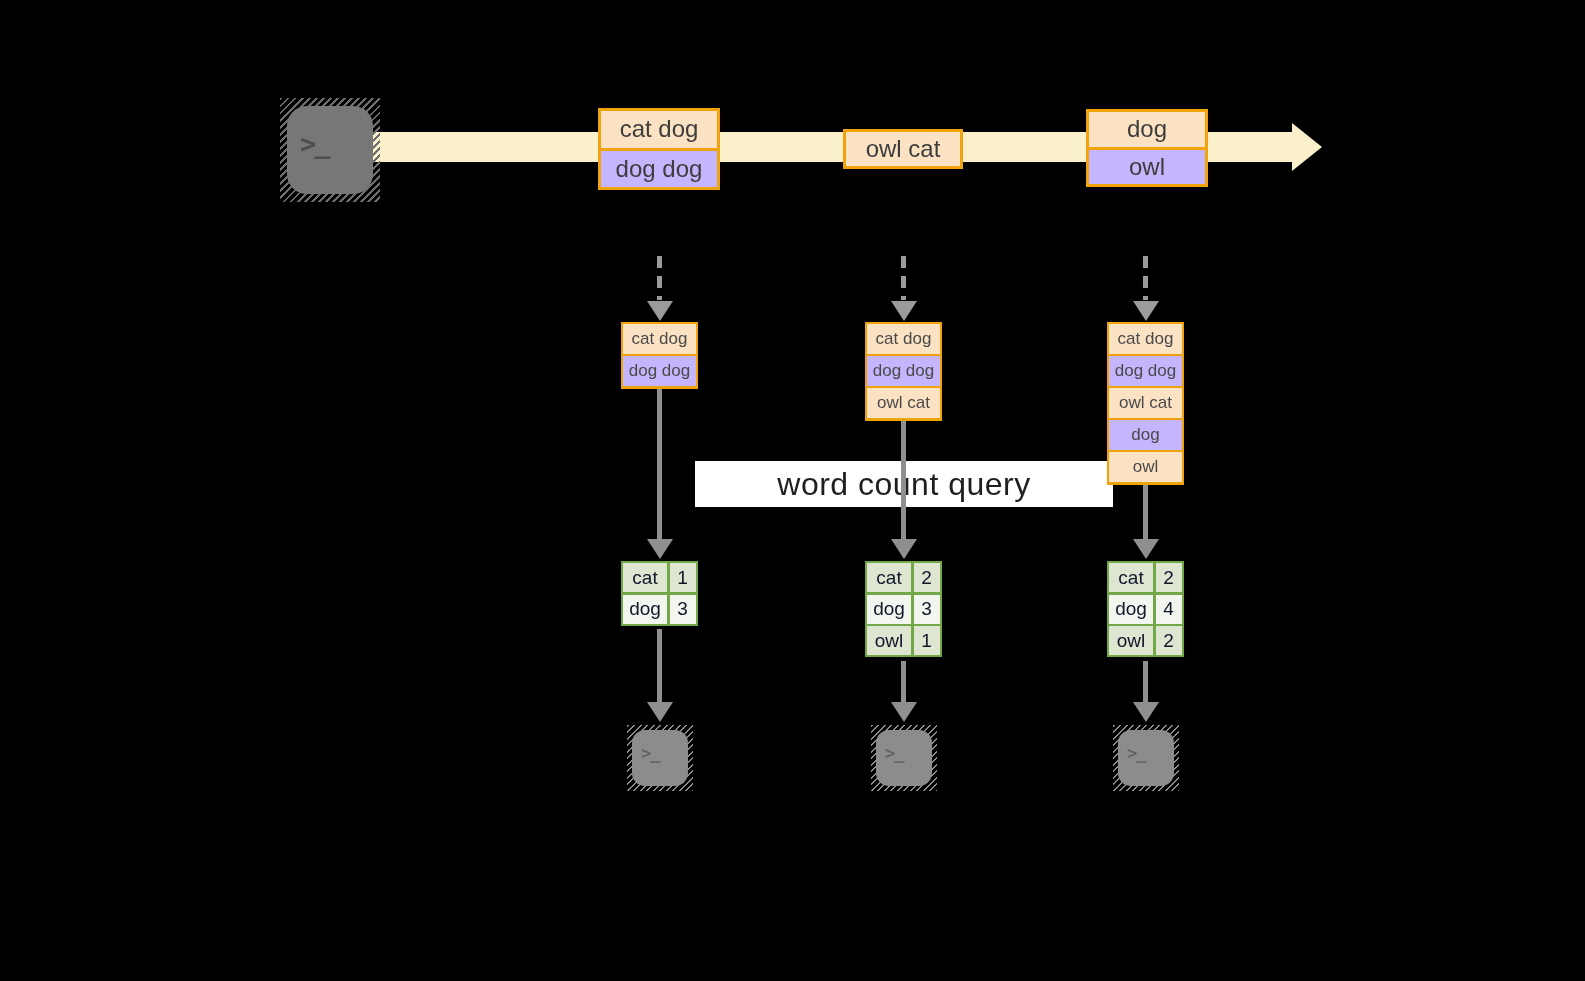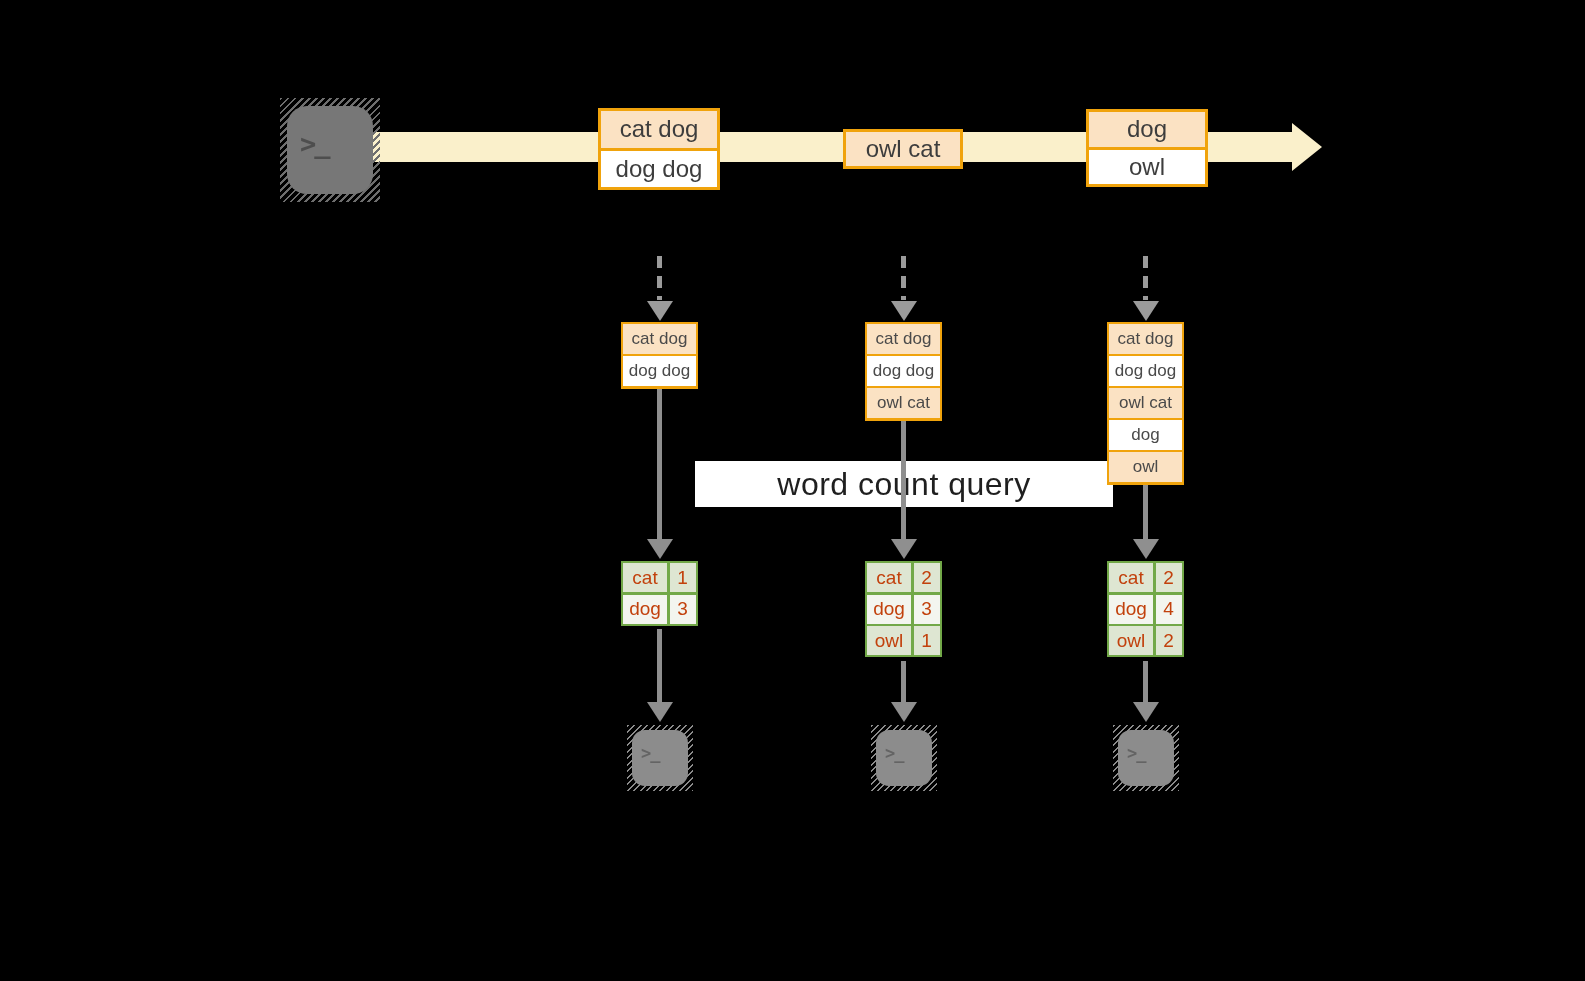--- a/index.html
+++ b/index.html
@@ -27,38 +27,38 @@
   .term.sink{background:repeating-linear-gradient(135deg,#8B8B8B 0,#8B8B8B 1.6px,transparent 1.6px,transparent 4.6px);}
   .term.sink{width:66px; height:66px; top:725px;}
   .term.sink .body{left:5px; top:5px; width:56px; height:56px; border-radius:13px; background:#8C8C8C;}
   .term.sink .glyph{font-size:17px; padding:15px 0 0 9px; letter-spacing:-1px; color:#646464;}
   
   .obox{position:absolute; border:3px solid #F0A30C; background:#F0A30C;
         display:flex; flex-direction:column; gap:3px; z-index:3; box-sizing:border-box;}
   .obox .row{flex:1; display:flex; align-items:center; justify-content:center;
         font-size:24px; color:#3D3D3D;}
   .fill-dark{background:#FBE2C3;}
-  .fill-light{background:#ffffff;}
+  .fill-light{background:#c4b5fd;}
   
   .stack{position:absolute; top:322px; width:77px; border:2.5px solid #F0A30C;
         background:#F0A30C; display:flex; flex-direction:column; gap:2px;
         z-index:4; box-sizing:border-box;}
   .stack .row{height:30px; display:flex; align-items:center; justify-content:center;
         font-size:17px; color:#4A4A4A;}
   
   .query-band{position:absolute; left:695px; top:461px; width:418px; height:46px;
         background:#FFFFFF; display:flex; align-items:center; justify-content:center;
         z-index:1;}
   .query-band span{font-size:32px; color:#1F1F1F; letter-spacing:0.5px;}
   
   .gtable{position:absolute; top:561px; border:2.5px solid #72A848; background:#72A848;
         display:grid; grid-template-columns:44px 26px; gap:2.5px; z-index:4;
         box-sizing:content-box;}
   .gtable .cell{height:29px; display:flex; align-items:center; justify-content:center;
-        font-size:19px; color:#c2410c;}
+        font-size:19px; color:#0f172a;}
   .cell-dark{background:#DEE6D2;}
   .cell-light{background:#F3F5EF;}
   
   .vline{position:absolute; width:5px; background:#8F8F8F; z-index:2;}
   .vline.dash{background:repeating-linear-gradient(180deg,#9B9B9B 0,#9B9B9B 12px,transparent 12px,transparent 20px);}
   .ahead{position:absolute; width:0; height:0; z-index:2;
         border-left:13px solid transparent; border-right:13px solid transparent;
         border-top:20px solid #8F8F8F;}
   .ahead.dash{border-top-color:#9B9B9B;}
 </style>

